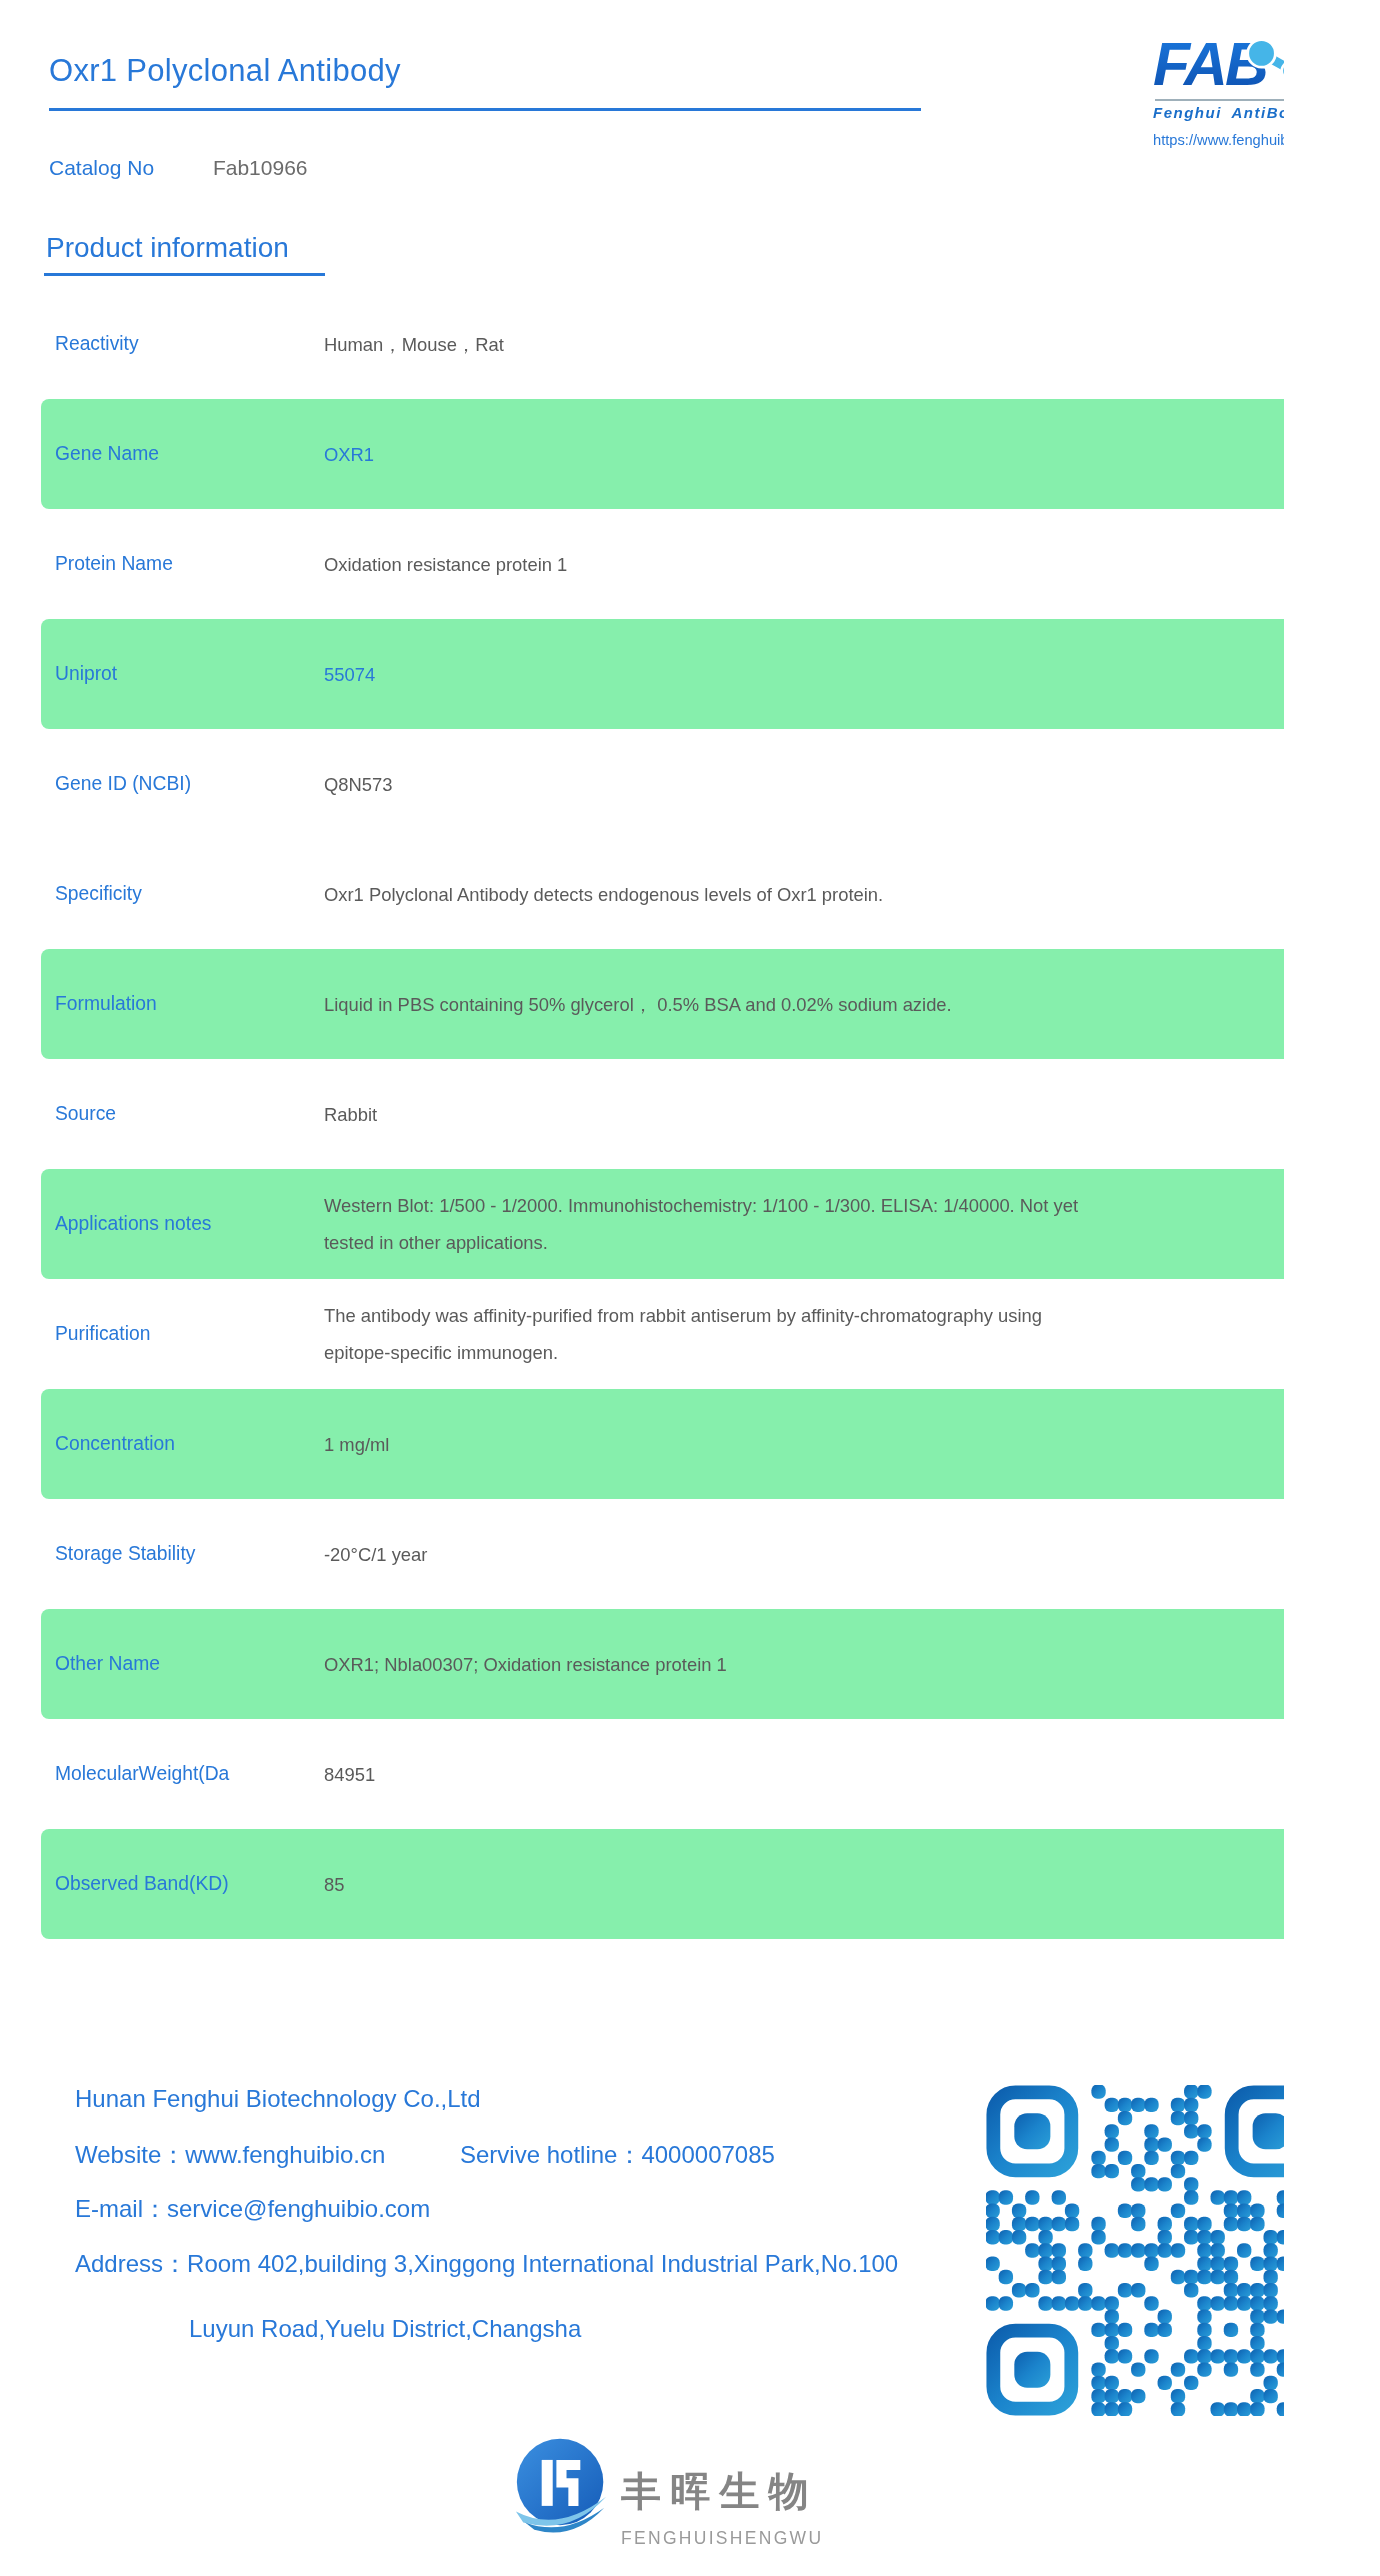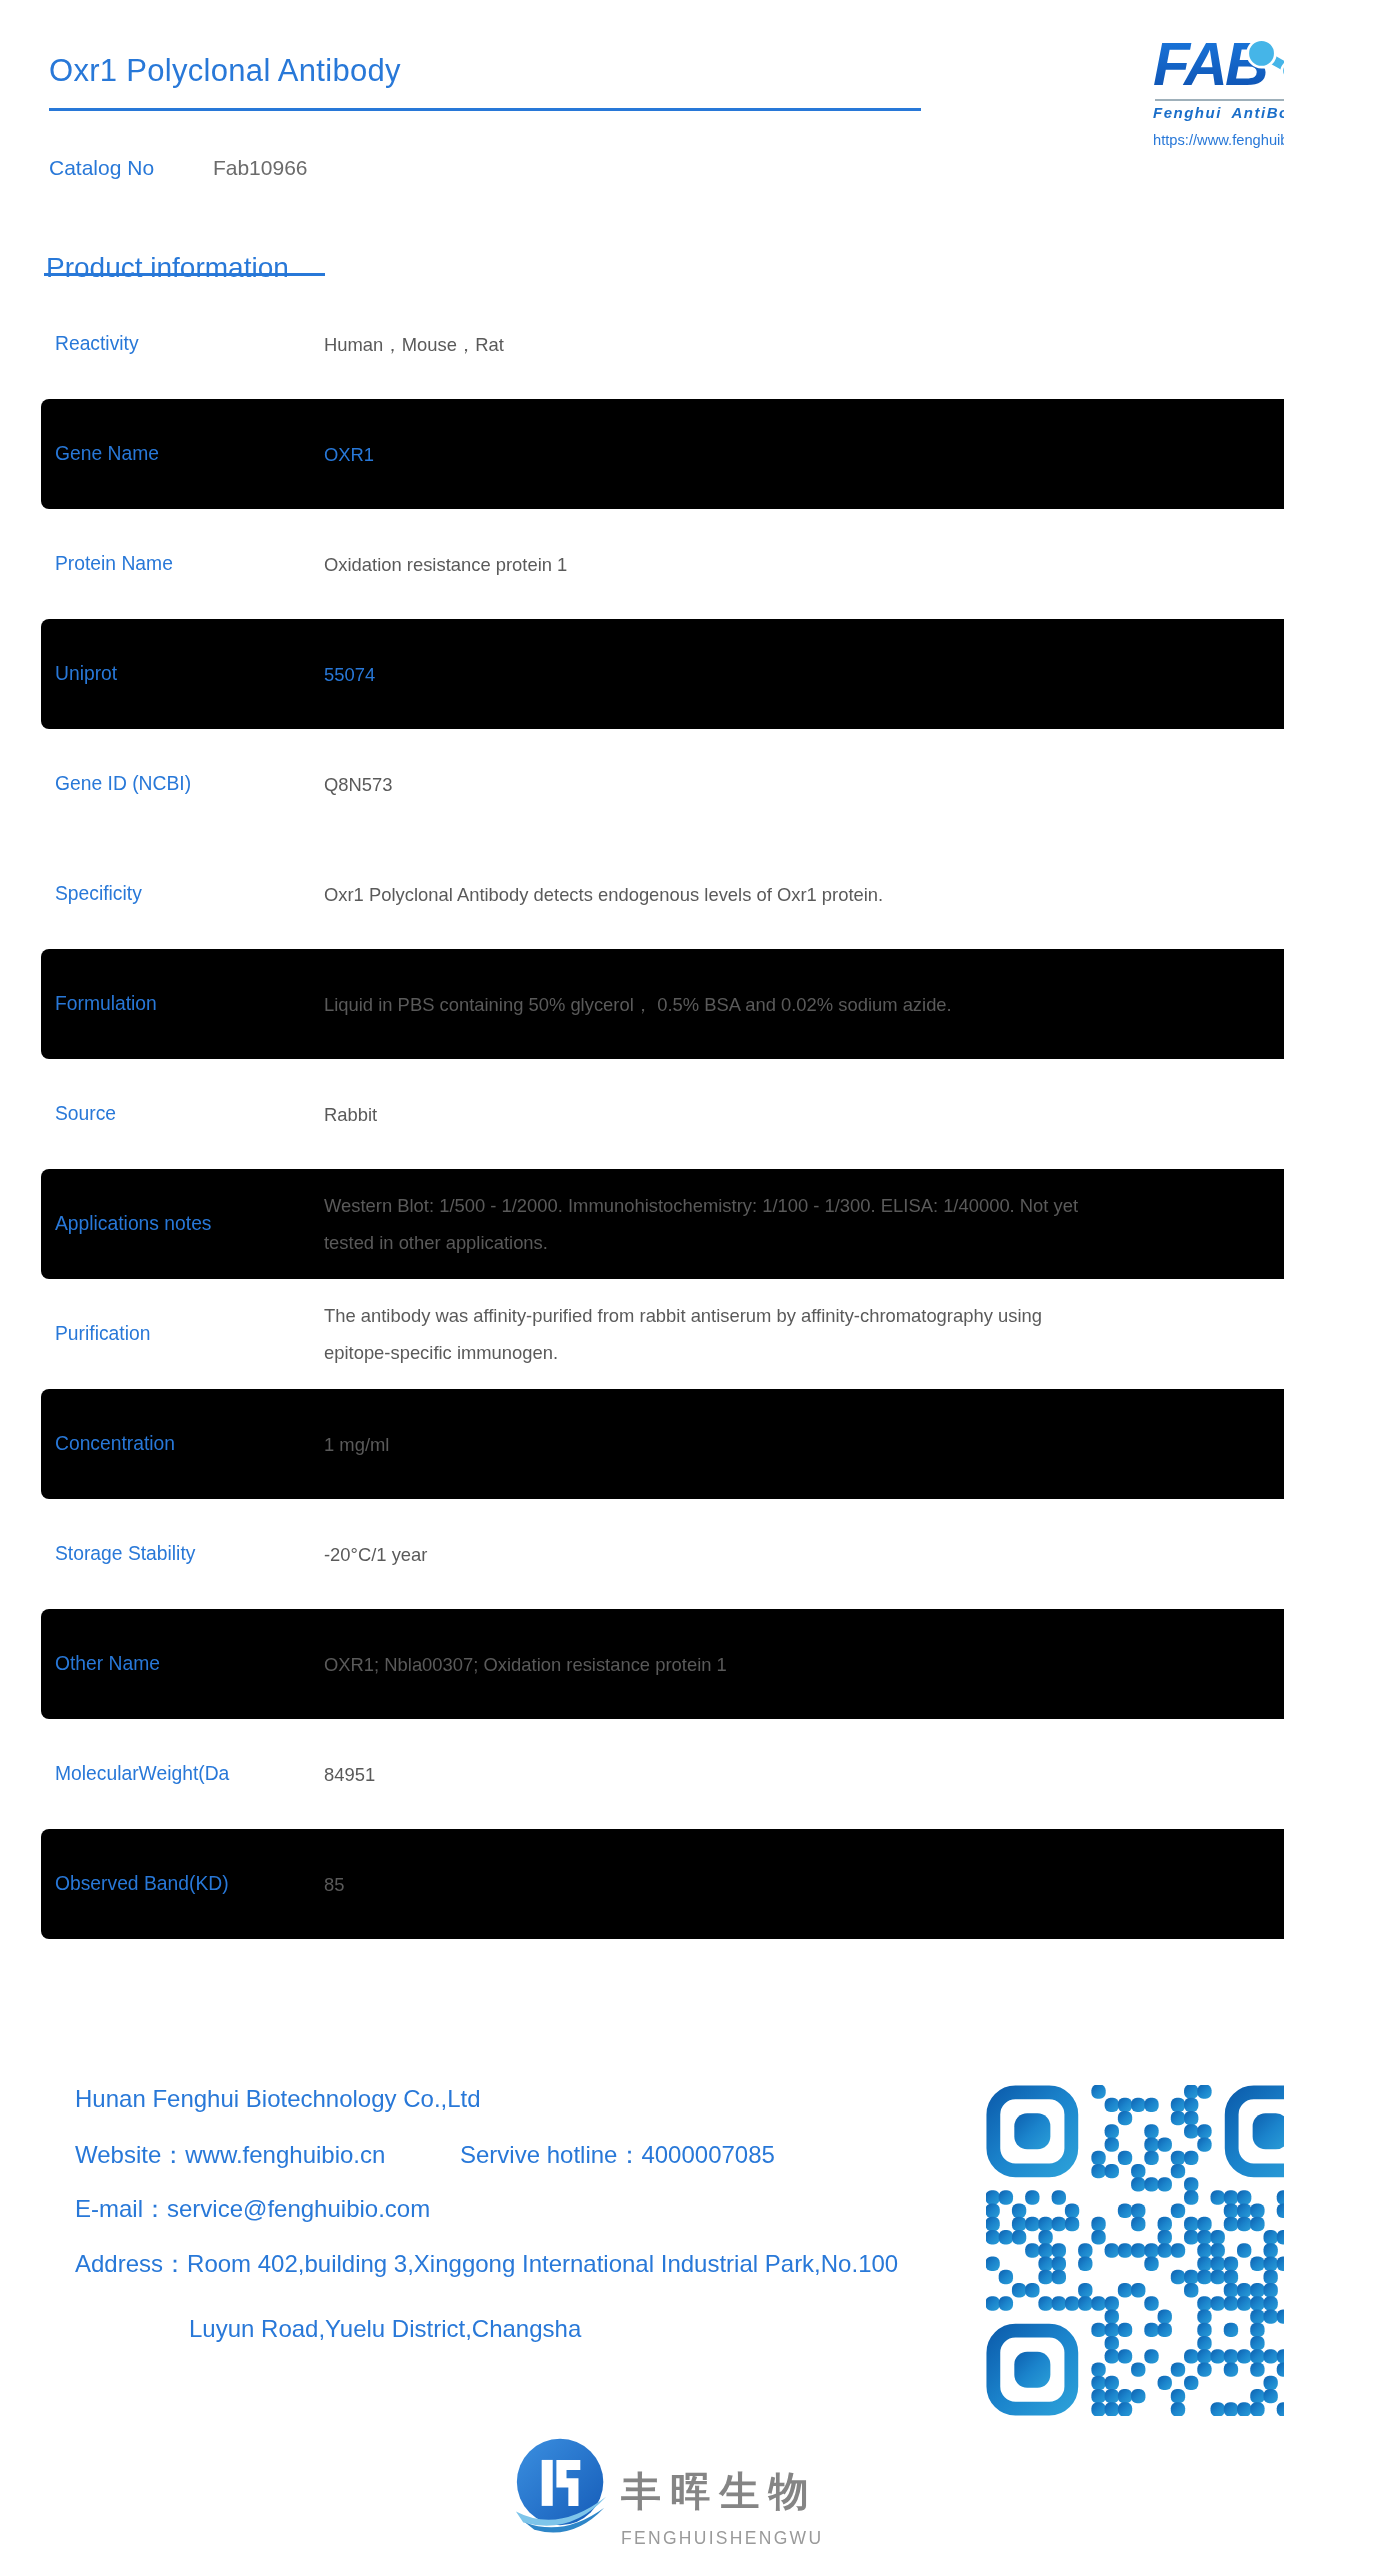--- a/index.html
+++ b/index.html
@@ -10,26 +10,26 @@
   
   .title{position:absolute;left:49px;top:53px;font-size:31px;color:#2878d8;font-weight:400;letter-spacing:0.3px;}
   .title-rule{position:absolute;left:49px;top:108px;width:872px;height:2.8px;background:#2878d8;}
   .brand{position:absolute;left:1153px;top:33px;width:195px;}
   .brand-sub-rule{width:180px;height:1.8px;background:#9fb0ba;margin:1.8px 0 3.7px 1.8px;}
   .brand-sub{font-size:15px;font-weight:700;font-style:italic;color:#1a6ec9;letter-spacing:1.5px;word-spacing:4.6px;white-space:nowrap;}
   .brand-url{font-size:14.7px;color:#2878d8;margin-top:11px;white-space:nowrap;}
   .catalog{position:absolute;left:49px;top:156px;font-size:21px;}
   .catalog .lab{color:#2878d8;}
   .catalog .val{color:#6b6b6b;margin-left:53px;}
-  .section-title{position:absolute;left:46px;top:232px;font-size:28px;color:#2878d8;font-weight:400;margin-top:20px;}
+  .section-title{position:absolute;left:46px;top:232px;font-size:28px;color:#2878d8;font-weight:400;}
   .section-rule{position:absolute;left:44px;top:273px;width:281px;height:2.8px;background:#2878d8;}
   
   .ptable{position:absolute;left:41px;top:289px;width:1293px;}
   .row{display:flex;align-items:center;height:110px;background:#ffffff;}
-  .row.alt{background:#000000;border-radius:8px;}
+  .row.alt{background:#86efac;border-radius:8px;}
   .row-label{width:269px;padding-left:14px;font-size:19.3px;color:#2878d8;flex-shrink:0;}
   .row-value{flex:1;padding-right:28px;font-size:18.4px;color:#5a5a5a;line-height:37px;white-space:pre-line;}
   .row-value.link{color:#2878d8;}
   
   .fline{position:absolute;left:75px;font-size:24px;color:#2878d8;white-space:nowrap;}
   .fl1{top:2085px;}
   .fl2{top:2139px;}
   .fl2 .hotline{position:absolute;left:385px;top:0;}
   .fl3{top:2193px;}
   .fl4{top:2248px;}

